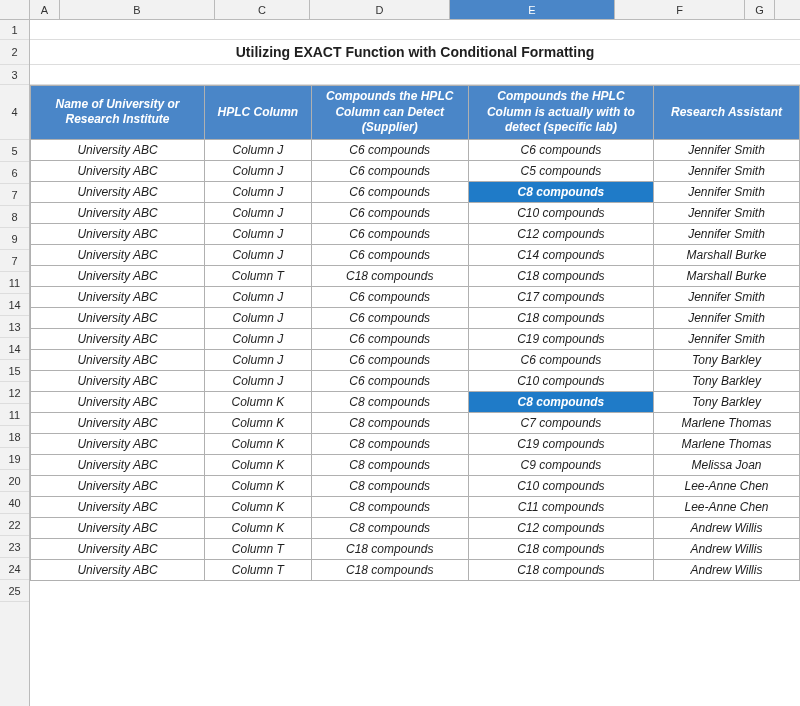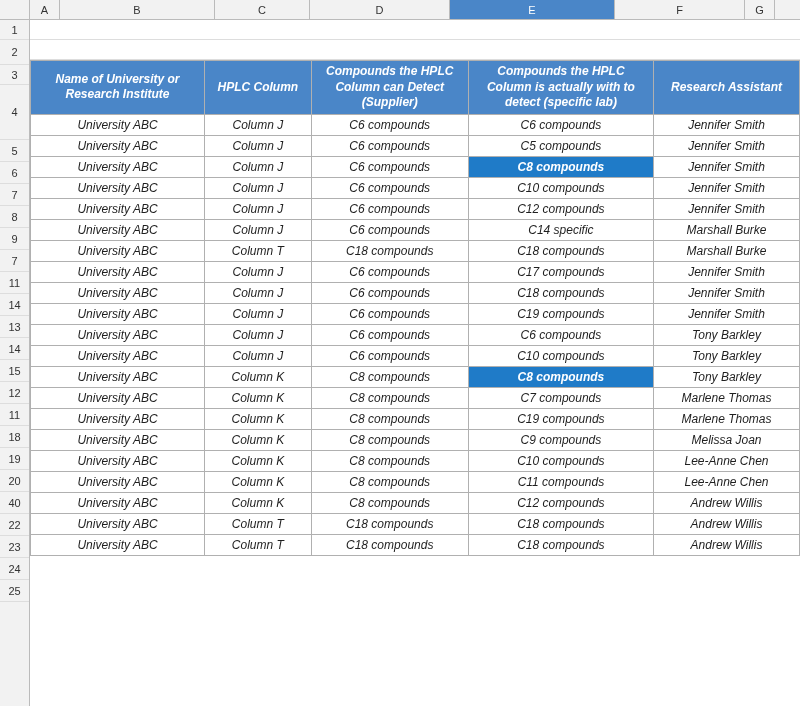--- a/index.html
+++ b/index.html
@@ -187,20 +187,23 @@
       <div class="row-number rn-22">22</div>
       <div class="row-number rn-22">23</div>
       <div class="row-number rn-22">24</div>
       <div class="row-number rn-22">25</div>
     </div>
 
     <div class="table-area">
 
       <div class="empty-row" style="height:20px;"></div>
 
+      <div class="title-row" style="height:25px;border-bottom:1px solid #ddd;">
+        <span class="title-text">Utilizing EXACT Function with Conditional Formatting</span>
+      </div>
 
       <div class="empty-row" style="height:20px;"></div>
 
       <div style="overflow:hidden;font-style:italic;">
         <table class="data-table">
           <colgroup>
             <col class="col-uni">
             <col class="col-hplc">
             <col class="col-compounds-sup">
             <col class="col-compounds-lab">
@@ -248,21 +251,21 @@
                 <td>University ABC</td>
                 <td>Column J</td>
                 <td>C6 compounds</td>
                 <td>C12 compounds</td>
                 <td>Jennifer Smith</td>
               </tr>
               <tr>
                 <td>University ABC</td>
                 <td>Column J</td>
                 <td>C6 compounds</td>
-                <td>C14 specific</td>
+                <td>C14 compounds</td>
                 <td>Marshall Burke</td>
               </tr>
               <tr>
                 <td>University ABC</td>
                 <td>Column T</td>
                 <td>C18 compounds</td>
                 <td>C18 compounds</td>
                 <td>Marshall Burke</td>
               </tr>
               <tr>

